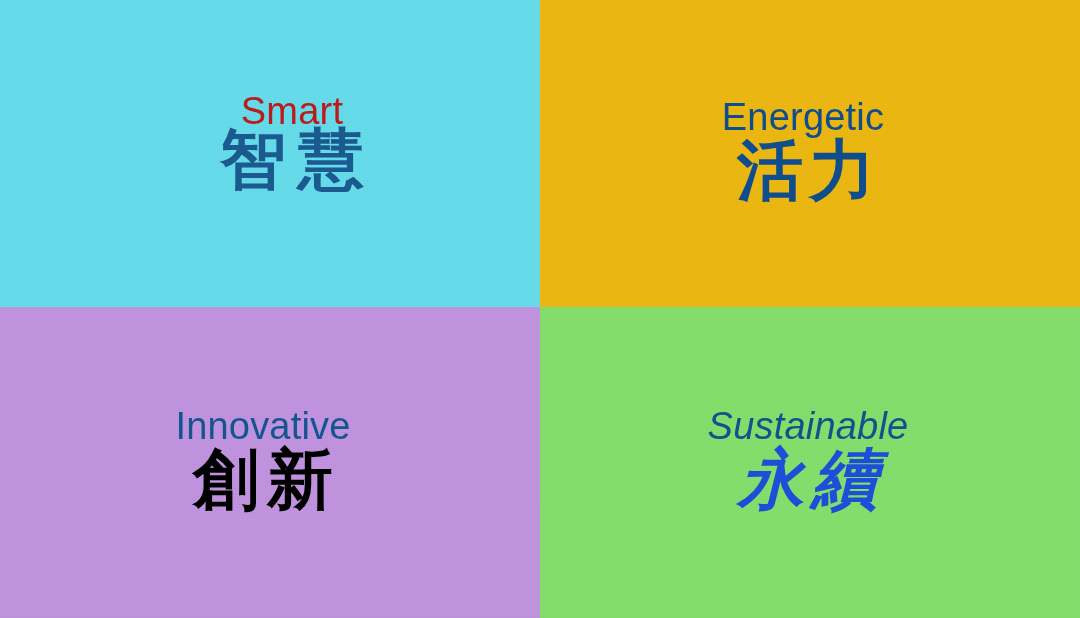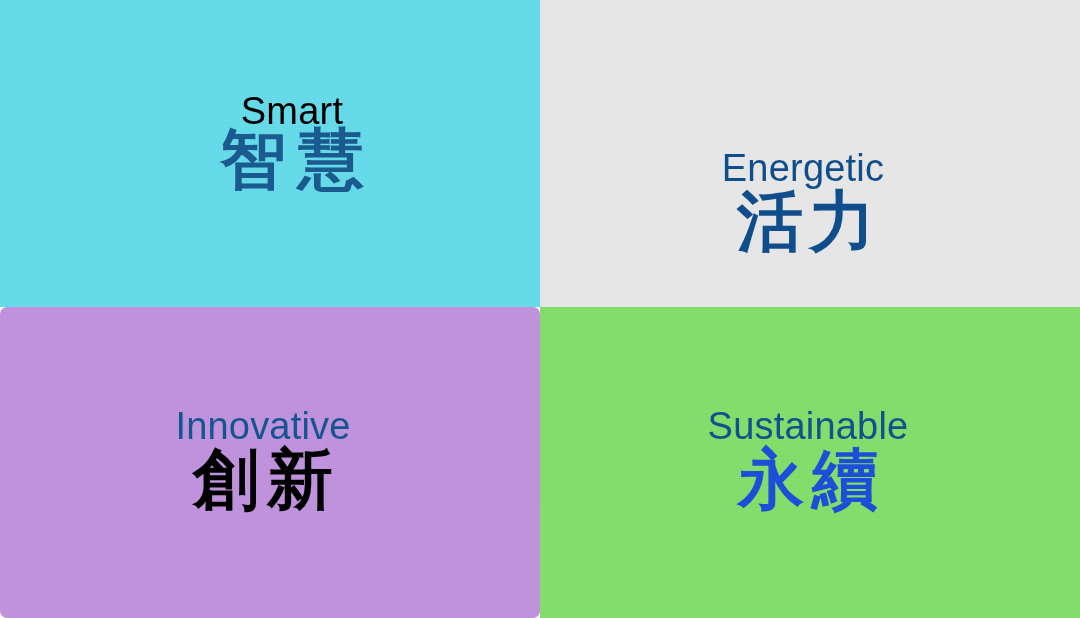--- a/index.html
+++ b/index.html
@@ -85,39 +85,39 @@
   .q-sustainable .quad-inner { margin-top: 100px; margin-left: -4px; }
   .q-sustainable .label-zh   { letter-spacing: 8px;  margin-left: 8px; }
 </style>
 </head>
 <body>
 
 <div class="board">
 
   <div class="quad q-smart" style="background-color: rgb(95, 216, 232);">
     <div class="quad-inner">
-      <div class="label-en" style="color: #000000;">Smart</div>
+      <div class="label-en" style="color: #b91c1c;">Smart</div>
       <div class="label-zh" style="color: rgb(26, 90, 142); font-family: Liberation Mono, monospace;">智慧</div>
     </div>
   </div>
 
-  <div class="quad q-energetic" style="background-color: #e5e5e5; justify-content: center;">
+  <div class="quad q-energetic" style="background-color: #eab308;">
     <div class="quad-inner">
       <div class="label-en" style="color: rgb(15, 77, 140);">Energetic</div>
       <div class="label-zh" style="color: rgb(15, 77, 140);">活力</div>
     </div>
   </div>
 
-  <div class="quad q-innovative" style="background-color: rgb(189, 142, 220); border-radius: 7px;">
+  <div class="quad q-innovative" style="background-color: rgb(189, 142, 220);">
     <div class="quad-inner">
       <div class="label-en" style="color: rgb(21, 85, 143);">Innovative</div>
       <div class="label-zh" style="color: #000000;">創新</div>
     </div>
   </div>
 
-  <div class="quad q-sustainable" style="background-color: rgb(127, 219, 102);">
+  <div class="quad q-sustainable" style="background-color: rgb(127, 219, 102); font-style: italic;">
     <div class="quad-inner">
       <div class="label-en" style="color: rgb(19, 80, 141);">Sustainable</div>
       <div class="label-zh" style="color: #1d4ed8;">永續</div>
     </div>
   </div>
 
 </div>
 
 </body></html>

